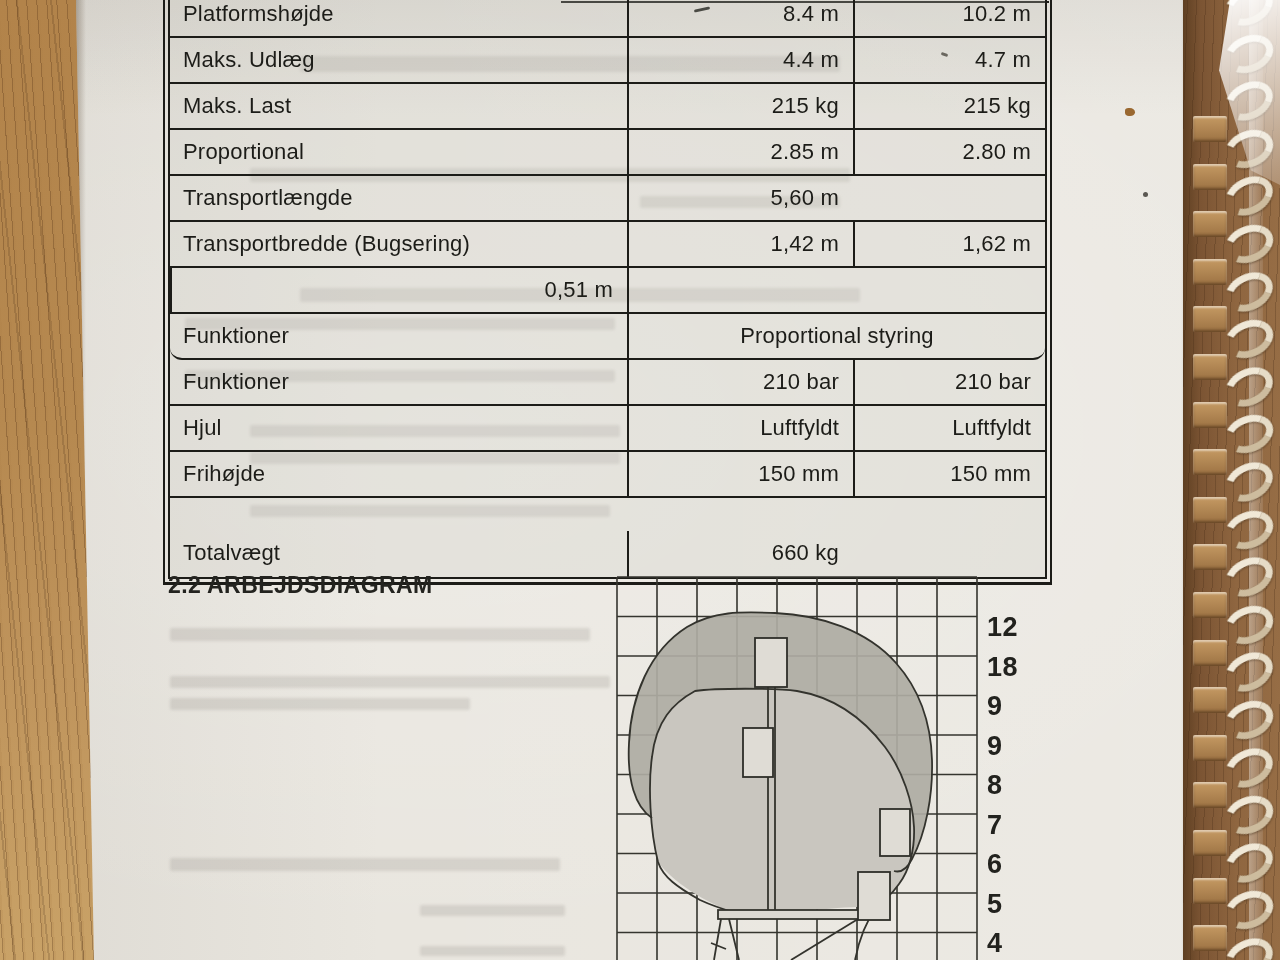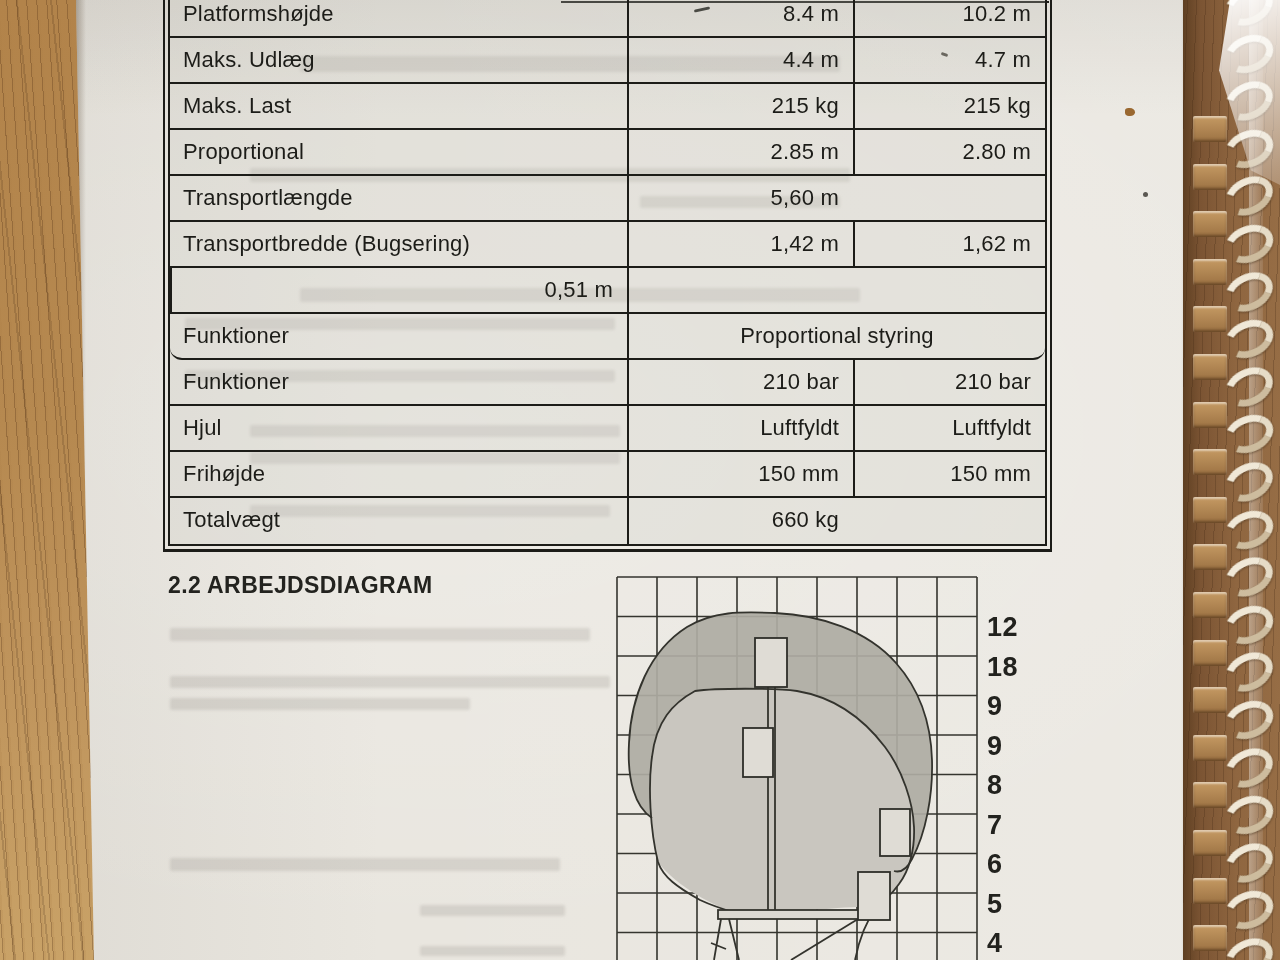--- a/index.html
+++ b/index.html
@@ -32,21 +32,21 @@
     background:linear-gradient(90deg,rgba(60,40,18,.30),rgba(0,0,0,0));}
 
   
   .spec-table{position:absolute;left:163px;top:-8px;width:889px;
     border-left:2px solid var(--ink);border-right:2px solid var(--ink);
     border-bottom:3px solid var(--ink);padding:0 3px 3px 3px;}
   .t-body{border-left:2px solid var(--ink);border-right:2px solid var(--ink);
     border-bottom:2px solid var(--ink);background:rgba(205,202,194,.25);}
   .row{display:grid;grid-template-columns:457px 226px auto;height:46px;
     border-bottom:2px solid var(--ink);}
-  .row:last-child{border-bottom:none;}
+  .row:last-child{border-bottom:none;margin-top:33px;}
   .row .cell{height:100%;line-height:43px;font-size:22px;color:var(--ink);
     letter-spacing:.2px;white-space:nowrap;overflow:hidden;}
   .cell.label{padding-left:13px;}
   .cell.v1,.cell.v2{text-align:right;padding-right:14px;border-left:2px solid var(--ink);}
   .row.merged{grid-template-columns:457px auto;border-radius:12px;}
   .row.merged .cell.v1{text-align:center;padding-right:0;}
   .topline{position:absolute;left:561px;top:1px;width:488px;height:2px;background:var(--ink);}
 
   
   .heading{position:absolute;left:168px;top:572px;margin:0;font-size:23px;

